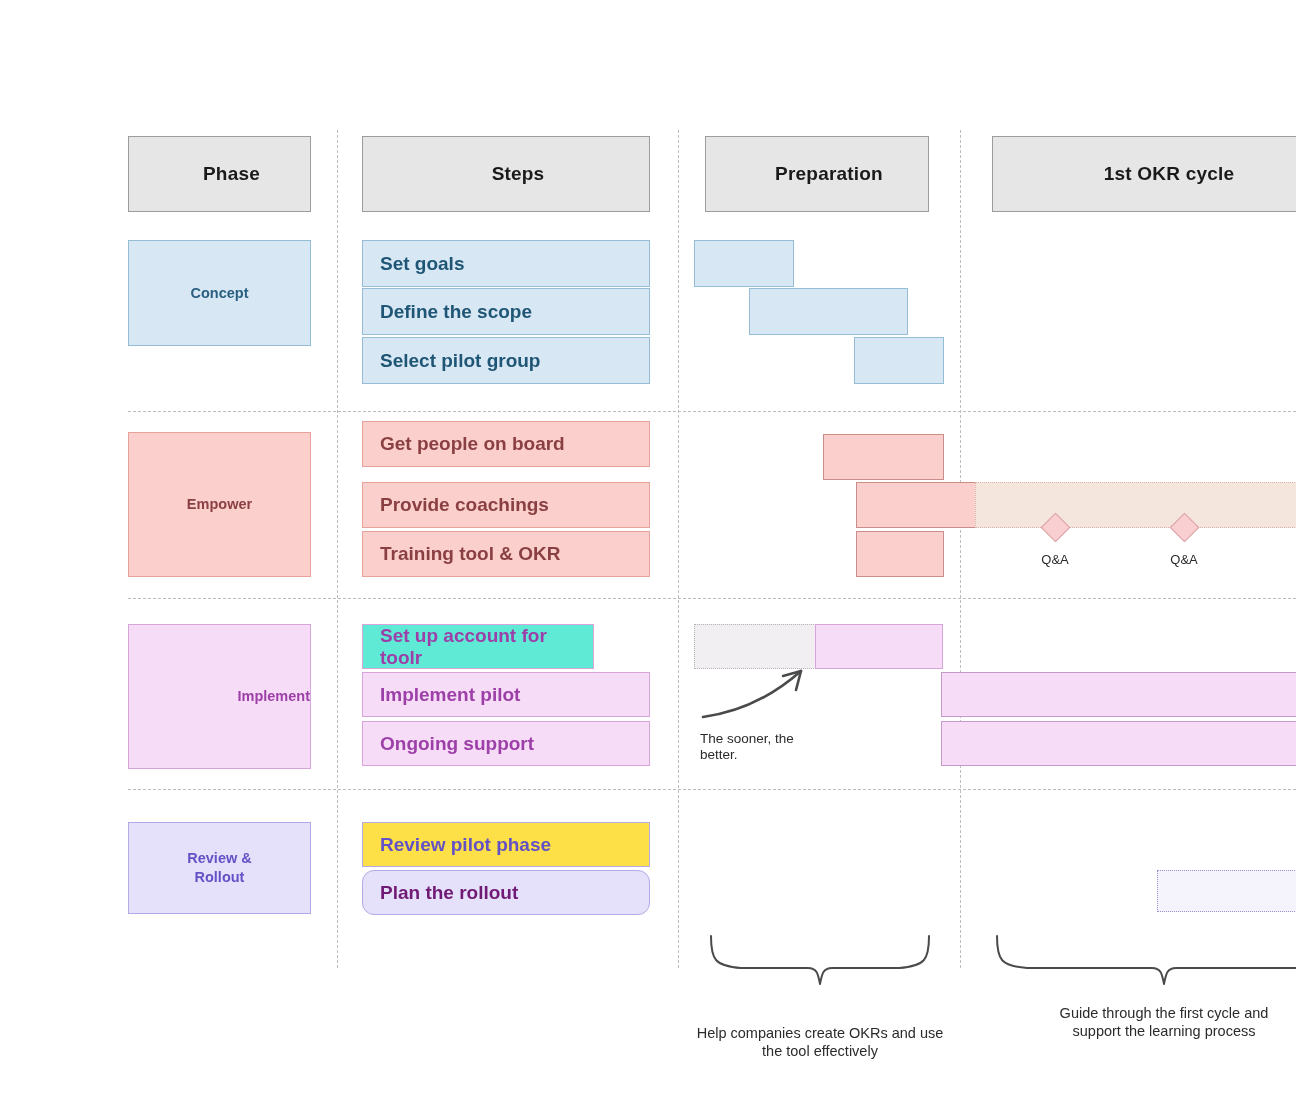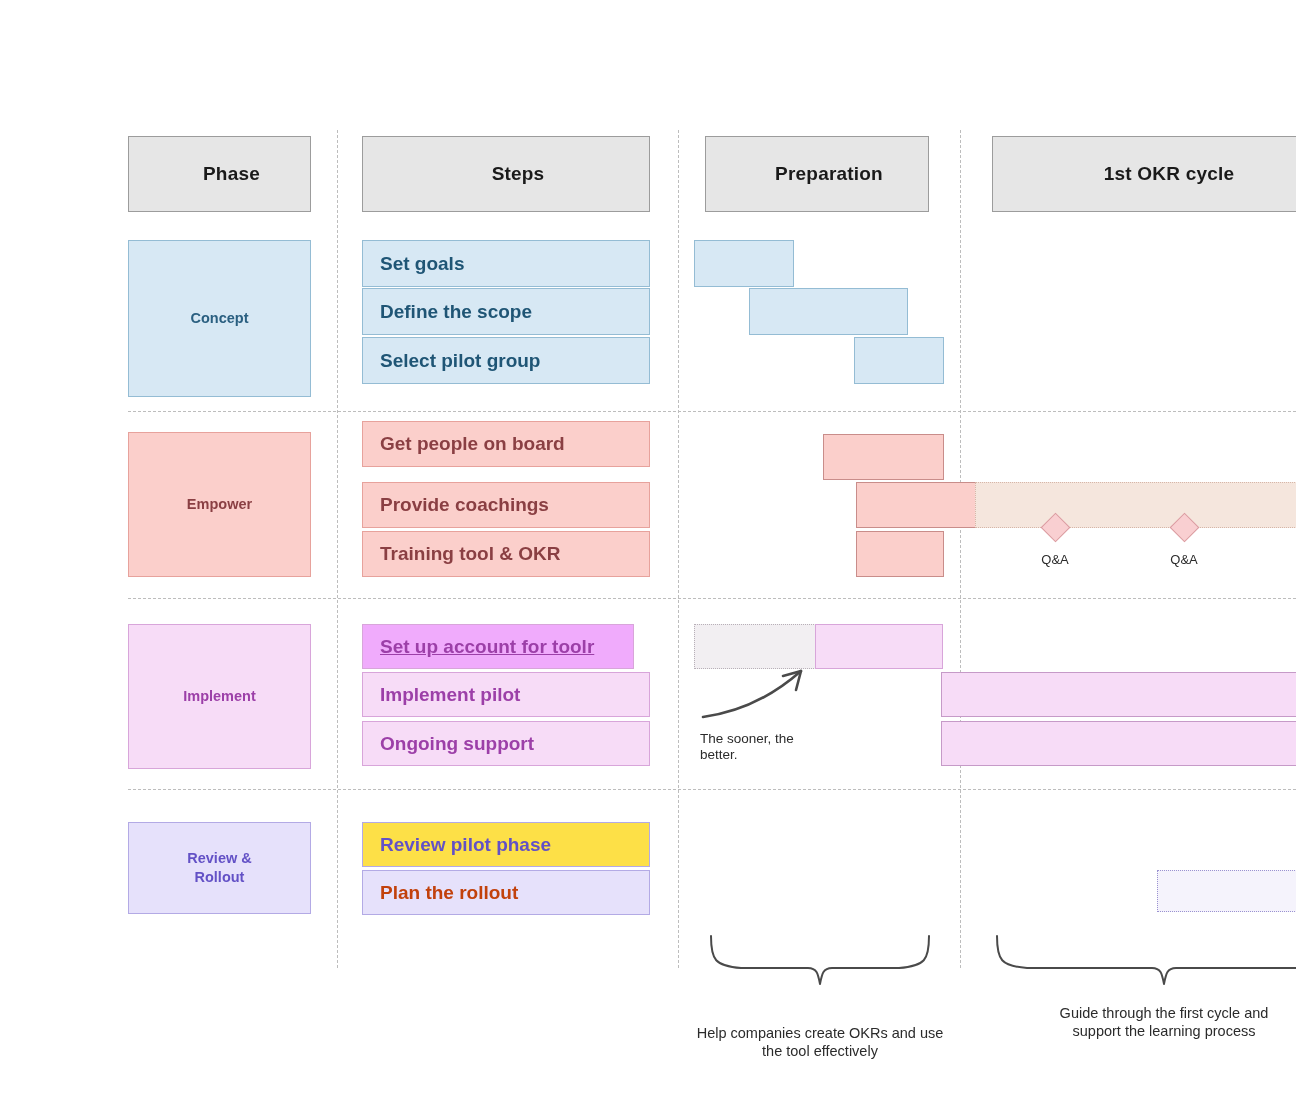--- a/index.html
+++ b/index.html
@@ -127,21 +127,21 @@
   <div class="hdr" style="left:362px; top:136px; width:288px; height:76px;">
     <span>Steps</span>
   </div>
   <div class="hdr" style="left:705px; top:136px; width:224px; height:76px;">
     <span>Preparation</span>
   </div>
   <div class="hdr" style="left:992px; top:136px; width:330px; height:76px;">
     <span>1st OKR cycle</span>
   </div>
 
-  <div class="phase" style="left:128px; top:240px; width:183px; height:157px; background:#d7e8f4; border-color:#94bcd4; color:#2a5f80;">
+  <div class="phase" style="left:128px; top:240px; width:183px; height:106px; background:#d7e8f4; border-color:#94bcd4; color:#2a5f80;">
     <span>Concept</span>
   </div>
   <div class="step" style="left:362px; top:240px; width:288px; height:47px; background:#d7e8f4; border-color:#94bcd4; color:#1f5575;">
     <span>Set goals</span>
   </div>
   <div class="step" style="left:362px; top:288px; width:288px; height:47px; background:#d7e8f4; border-color:#94bcd4; color:#1f5575;">
     <span>Define the scope</span>
   </div>
   <div class="step" style="left:362px; top:337px; width:288px; height:47px; background:#d7e8f4; border-color:#94bcd4; color:#1f5575;">
     <span>Select pilot group</span>
@@ -165,24 +165,24 @@
   <div class="bar" style="left:823px; top:434px; width:121px; height:46px; background:#fbcfcb; border-color:#c98d8a;"></div>
   <div class="bar" style="left:856px; top:482px; width:121px; height:46px; background:#fbcfcb; border-color:#c98d8a;"></div>
   <div class="bar dotted" style="left:975px; top:482px; width:330px; height:46px; background:#f5e6dd; border-color:#d6b6a8;"></div>
   <div class="bar" style="left:856px; top:531px; width:88px; height:46px; background:#fbcfcb; border-color:#c98d8a;"></div>
 
   <div class="diamond" style="left:1045px; top:517px;"></div>
   <div class="milestone-label" style="left:1020px; top:552px;">Q&amp;A</div>
   <div class="diamond" style="left:1174px; top:517px;"></div>
   <div class="milestone-label" style="left:1149px; top:552px;">Q&amp;A</div>
 
-  <div class="phase" style="left:128px; top:624px; width:183px; height:145px; background:#f7dcf7; border-color:#d8a5da; color:#9c3fa8;">
+  <div class="phase" style="left:128px; top:624px; width:183px; height:145px; background:#f7dcf7; border-color:#d8a5da; color:#9c3fa8;justify-content:flex-end;">
     <span>Implement</span>
   </div>
-  <div class="step" style="left:362px; top:624px; width:272px; height:45px; background:#f0abfc; border-color:#d8a5da; color:#9c3fa8;text-decoration:underline;">
+  <div class="step" style="left:362px; top:624px; width:232px; height:45px; background:#5eead4; border-color:#d8a5da; color:#9c3fa8;">
     <span>Set up account for toolr</span>
   </div>
   <div class="step" style="left:362px; top:672px; width:288px; height:45px; background:#f7dcf7; border-color:#d8a5da; color:#9c3fa8;">
     <span>Implement pilot</span>
   </div>
   <div class="step" style="left:362px; top:721px; width:288px; height:45px; background:#f7dcf7; border-color:#d8a5da; color:#9c3fa8;">
     <span>Ongoing support</span>
   </div>
   <div class="bar dotted" style="left:694px; top:624px; width:122px; height:45px; background:#f2eff2; border-color:#b8b0b8;"></div>
   <div class="bar" style="left:815px; top:624px; width:128px; height:45px; background:#f7dcf7; border-color:#d8a5da;"></div>
@@ -196,21 +196,21 @@
   <div class="note" style="left:700px; top:731px; width:130px; white-space:pre-line;">The sooner, the
 better.</div>
 
   <div class="phase" style="left:128px; top:822px; width:183px; height:92px; background:#e6e1fb; border-color:#b3aae5; color:#6351c6; white-space:pre-line;">
     <span style="white-space:pre-line;">Review &amp;
 Rollout</span>
   </div>
   <div class="step" style="left:362px; top:822px; width:288px; height:45px; background:#fde047; border-color:#b3aae5; color:#6351c6;">
     <span>Review pilot phase</span>
   </div>
-  <div class="step" style="left:362px; top:870px; width:288px; height:45px; background:#e6e1fb; border-color:#b3aae5; color:#c2410c;">
+  <div class="step" style="left:362px; top:870px; width:288px; height:45px; background:#e6e1fb; border-color:#b3aae5; color:#701a75;border-radius:12px;">
     <span>Plan the rollout</span>
   </div>
   <div class="bar dotted" style="left:1157px; top:870px; width:148px; height:42px; background:#f5f3fc; border-color:#9a92d0;"></div>
 
   <svg style="left:705px; top:930px;" width="230" height="58" viewBox="0 0 230 58">
     <path d="M6 6 C 6 30, 10 36, 36 38 L 103 38 C 112 38, 113 44, 115 54
              C 117 44, 118 38, 127 38 L 194 38 C 220 36, 224 30, 224 6" stroke="#4a4a4a" stroke-width="2" fill="none" stroke-linecap="round" stroke-linejoin="round"></path>
   </svg>
   <div class="brace-caption" style="left:665px; top:1004px; width:310px; white-space:pre-line;margin-top:20px;">Help companies create OKRs and use
 the tool effectively</div>

